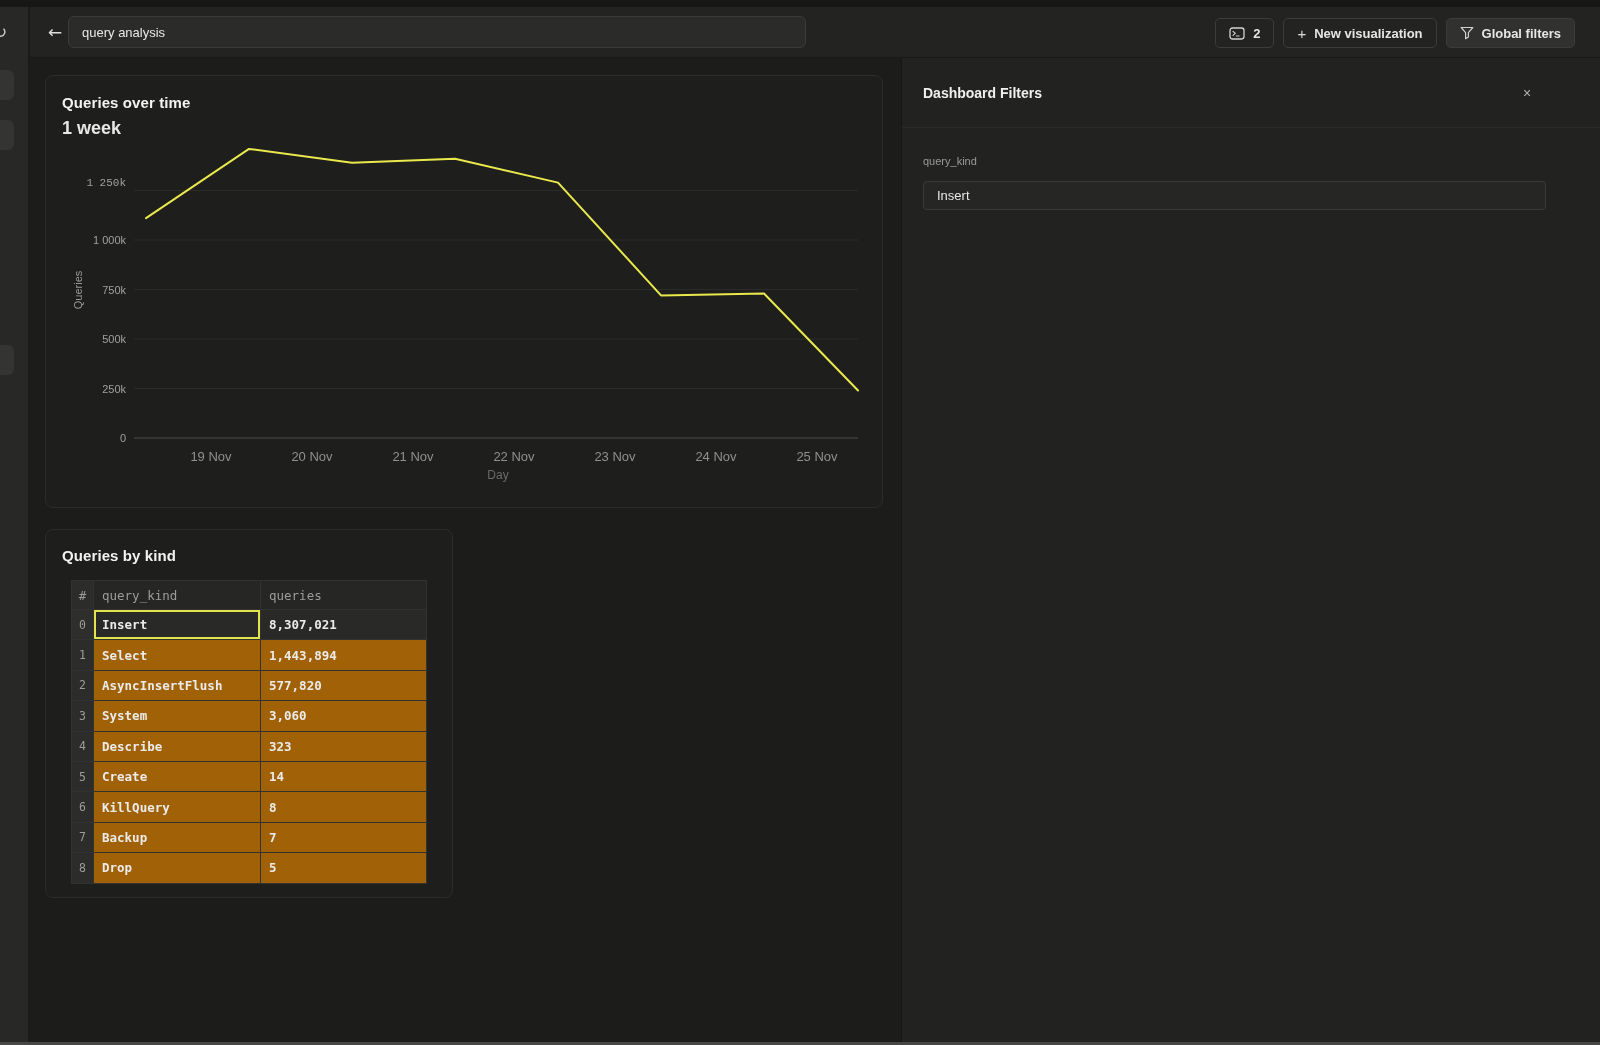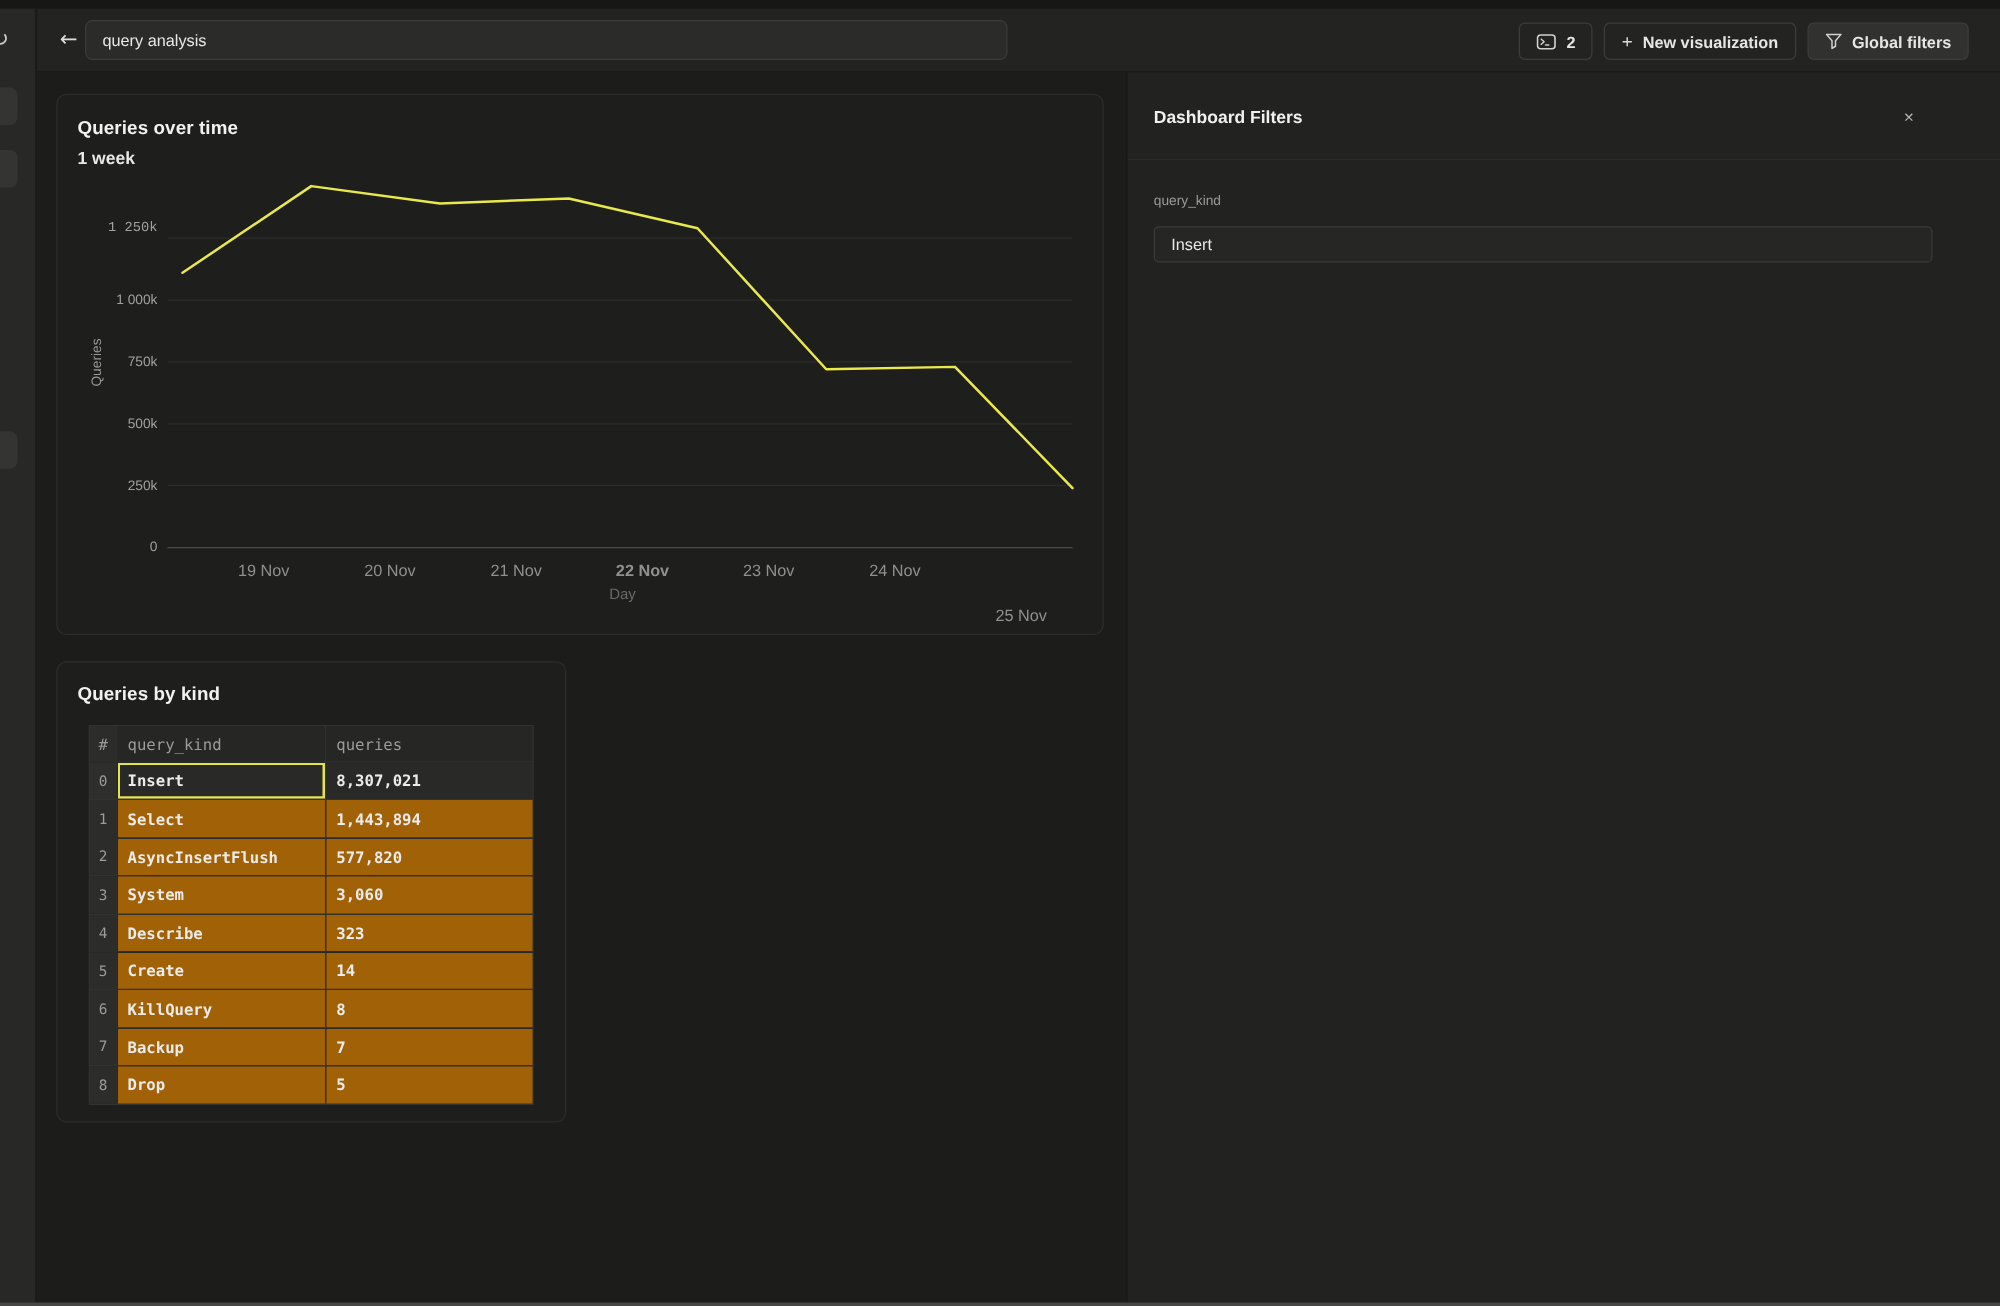--- a/index.html
+++ b/index.html
@@ -55,21 +55,21 @@
   .tb-btn svg { display:block; }
 
   
   .main { position:absolute; left:30px; top:58px; width:871px; height:984px; background:#1c1c1a; }
   .card {
     position:absolute; background:#1e1e1c; border:1px solid #2c2c2a; border-radius:8px;
   }
   .card h2 { position:absolute; left:16px; font-size:15px; font-weight:bold; color:#f2f2f2; letter-spacing:.1px; }
   .chart-card { left:15px; top:17px; width:838px; height:433px; }
   .chart-card h2 { top:18px; }
-  .chart-sub { position:absolute; left:16px; top:42px; font-size:14px; font-weight:bold; color:#e8e8e8; }
+  .chart-sub { position:absolute; left:16px; top:42px; font-size:18px; font-weight:bold; color:#e8e8e8; }
 
   .plot { position:absolute; left:88px; top:65px; width:724px; height:297px; }
   .plot svg { position:absolute; left:0; top:0; width:724px; height:297px; overflow:visible; }
   .ytick {
     position:absolute; right:732px; width:80px; text-align:right;
     font-size:11px; color:#a0a09e; white-space:nowrap;
   }
   .xtick {
     position:absolute; top:308px; width:80px; text-align:center;
     font-size:13px; color:#90908e; white-space:nowrap;
@@ -185,24 +185,24 @@
             <div class="ytick" style="top: 241.5px;">250k</div>
             <div class="ytick" style="top: 192px;">500k</div>
             <div class="ytick" style="top: 142.5px;">750k</div>
             <div class="ytick" style="top: 93px;">1 000k</div>
             <div class="ytick" style="top: 36px; font-family: Liberation Mono, monospace;">1 250k</div>
           </div>
         <div id="xticks">
             <div class="xtick" style="left: 37px;">19 Nov</div>
             <div class="xtick" style="left: 138px;">20 Nov</div>
             <div class="xtick" style="left: 239px;">21 Nov</div>
-            <div class="xtick" style="left: 340px; font-weight: bold;">22 Nov</div>
+            <div class="xtick" style="left: 340px;">22 Nov</div>
             <div class="xtick" style="left: 441px;">23 Nov</div>
             <div class="xtick" style="left: 542px;">24 Nov</div>
-            <div class="xtick" style="left: 643px; margin-top: 36px;">25 Nov</div>
+            <div class="xtick" style="left: 643px;">25 Nov</div>
           </div>
         <div class="ylabel">Queries</div>
         <div class="xlabel">Day</div>
       </div>
     </section>
 
     <section class="card table-card">
       <h2>Queries by kind</h2>
       <table class="qtable">
         <colgroup>

